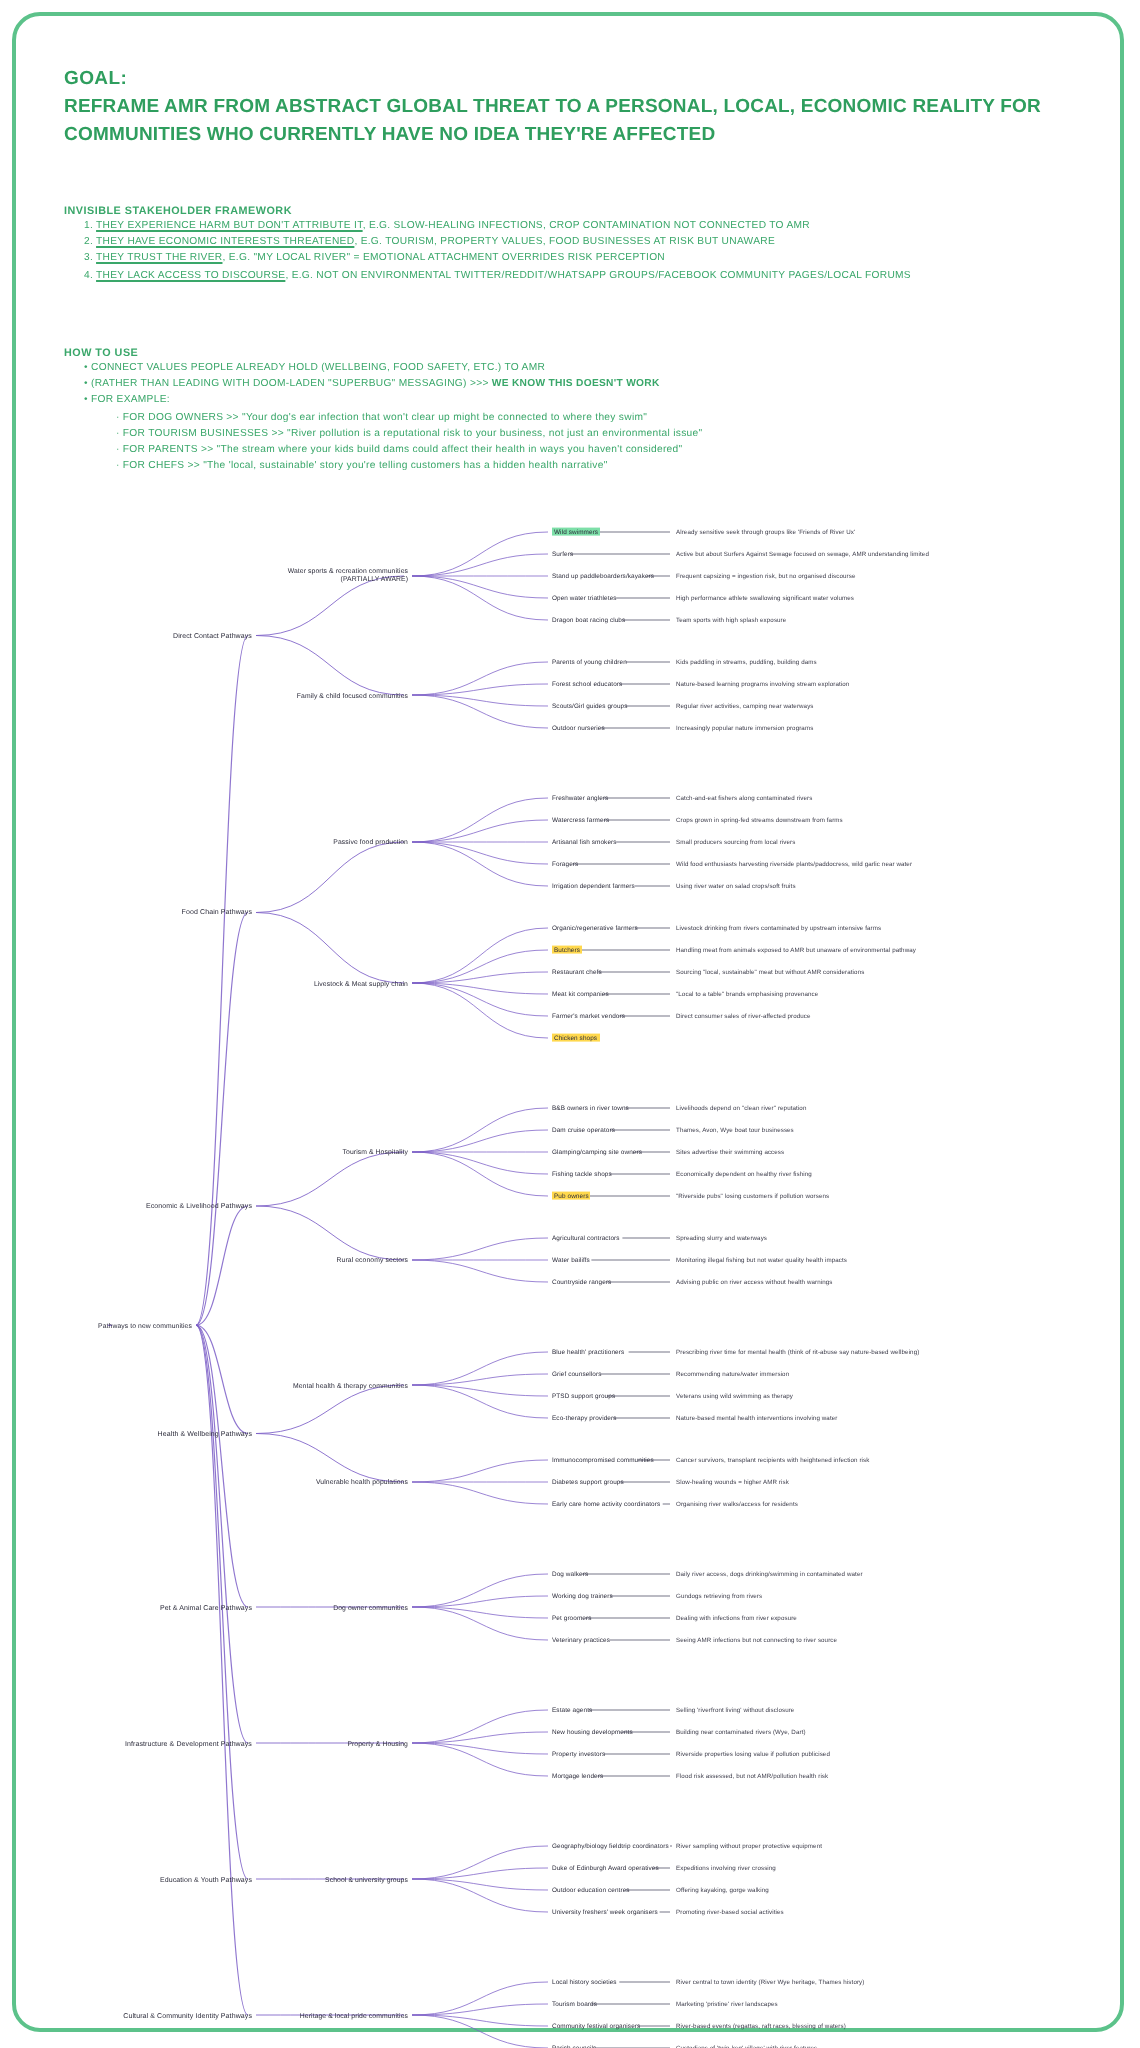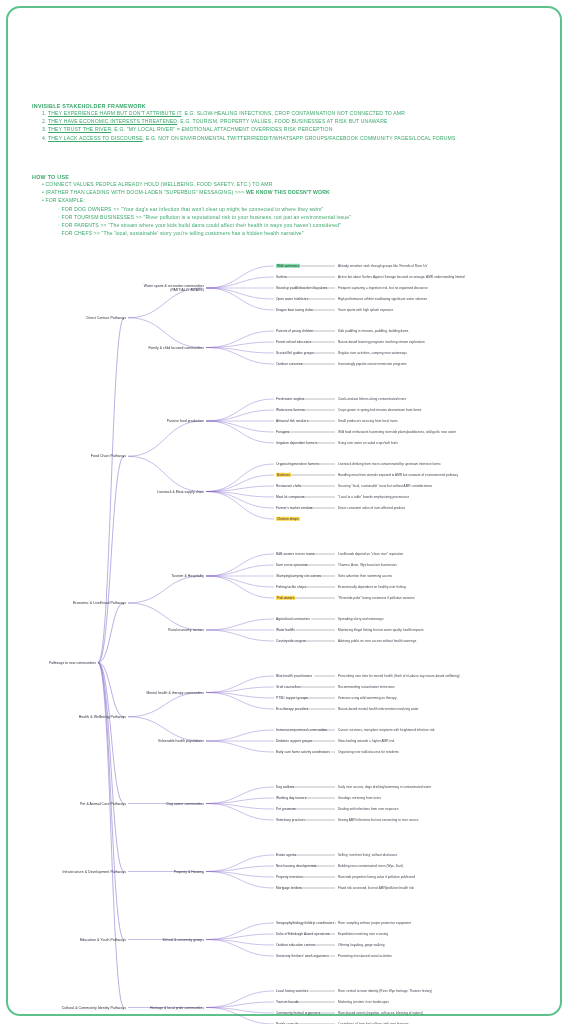--- a/index.html
+++ b/index.html
@@ -30,20 +30,22 @@
   .hl-g{background:#7ddfa8;padding:0 1px;}
   .hl-y{background:#ffd84d;padding:0 1px;}
   .r{text-align:right;transform:translate(-100%,-50%);}
 </style>
 </head>
 <body>
 
 <div id="frame">
 
   <div class="head">
+    <div class="goal-label">GOAL:</div>
+    <div class="goal-body">REFRAME AMR FROM ABSTRACT GLOBAL THREAT TO A PERSONAL, LOCAL, ECONOMIC REALITY FOR COMMUNITIES WHO CURRENTLY HAVE NO IDEA THEY'RE AFFECTED</div>
   </div>
 
   <div class="sec" id="fw">
     <div class="sec-title">INVISIBLE STAKEHOLDER FRAMEWORK</div>
     <div id="fw-list">
         <div class="ln ind1"><span>1. </span><span class="u">THEY EXPERIENCE HARM BUT DON'T ATTRIBUTE IT</span><span>, E.G. SLOW-HEALING INFECTIONS, CROP CONTAMINATION NOT CONNECTED TO AMR</span></div>
         <div class="ln ind1"><span>2. </span><span class="u">THEY HAVE ECONOMIC INTERESTS THREATENED</span><span>, E.G. TOURISM, PROPERTY VALUES, FOOD BUSINESSES AT RISK BUT UNAWARE</span></div>
         <div class="ln ind1"><span>3. </span><span class="u">THEY TRUST THE RIVER</span><span>, E.G. "MY LOCAL RIVER" = EMOTIONAL ATTACHMENT OVERRIDES RISK PERCEPTION</span></div>
         <div class="ln ind1"><span>4. </span><span class="u">THEY LACK ACCESS TO DISCOURSE</span><span>, E.G. NOT ON ENVIRONMENTAL TWITTER/REDDIT/WHATSAPP GROUPS/FACEBOOK COMMUNITY PAGES/LOCAL FORUMS</span></div>
       </div>

